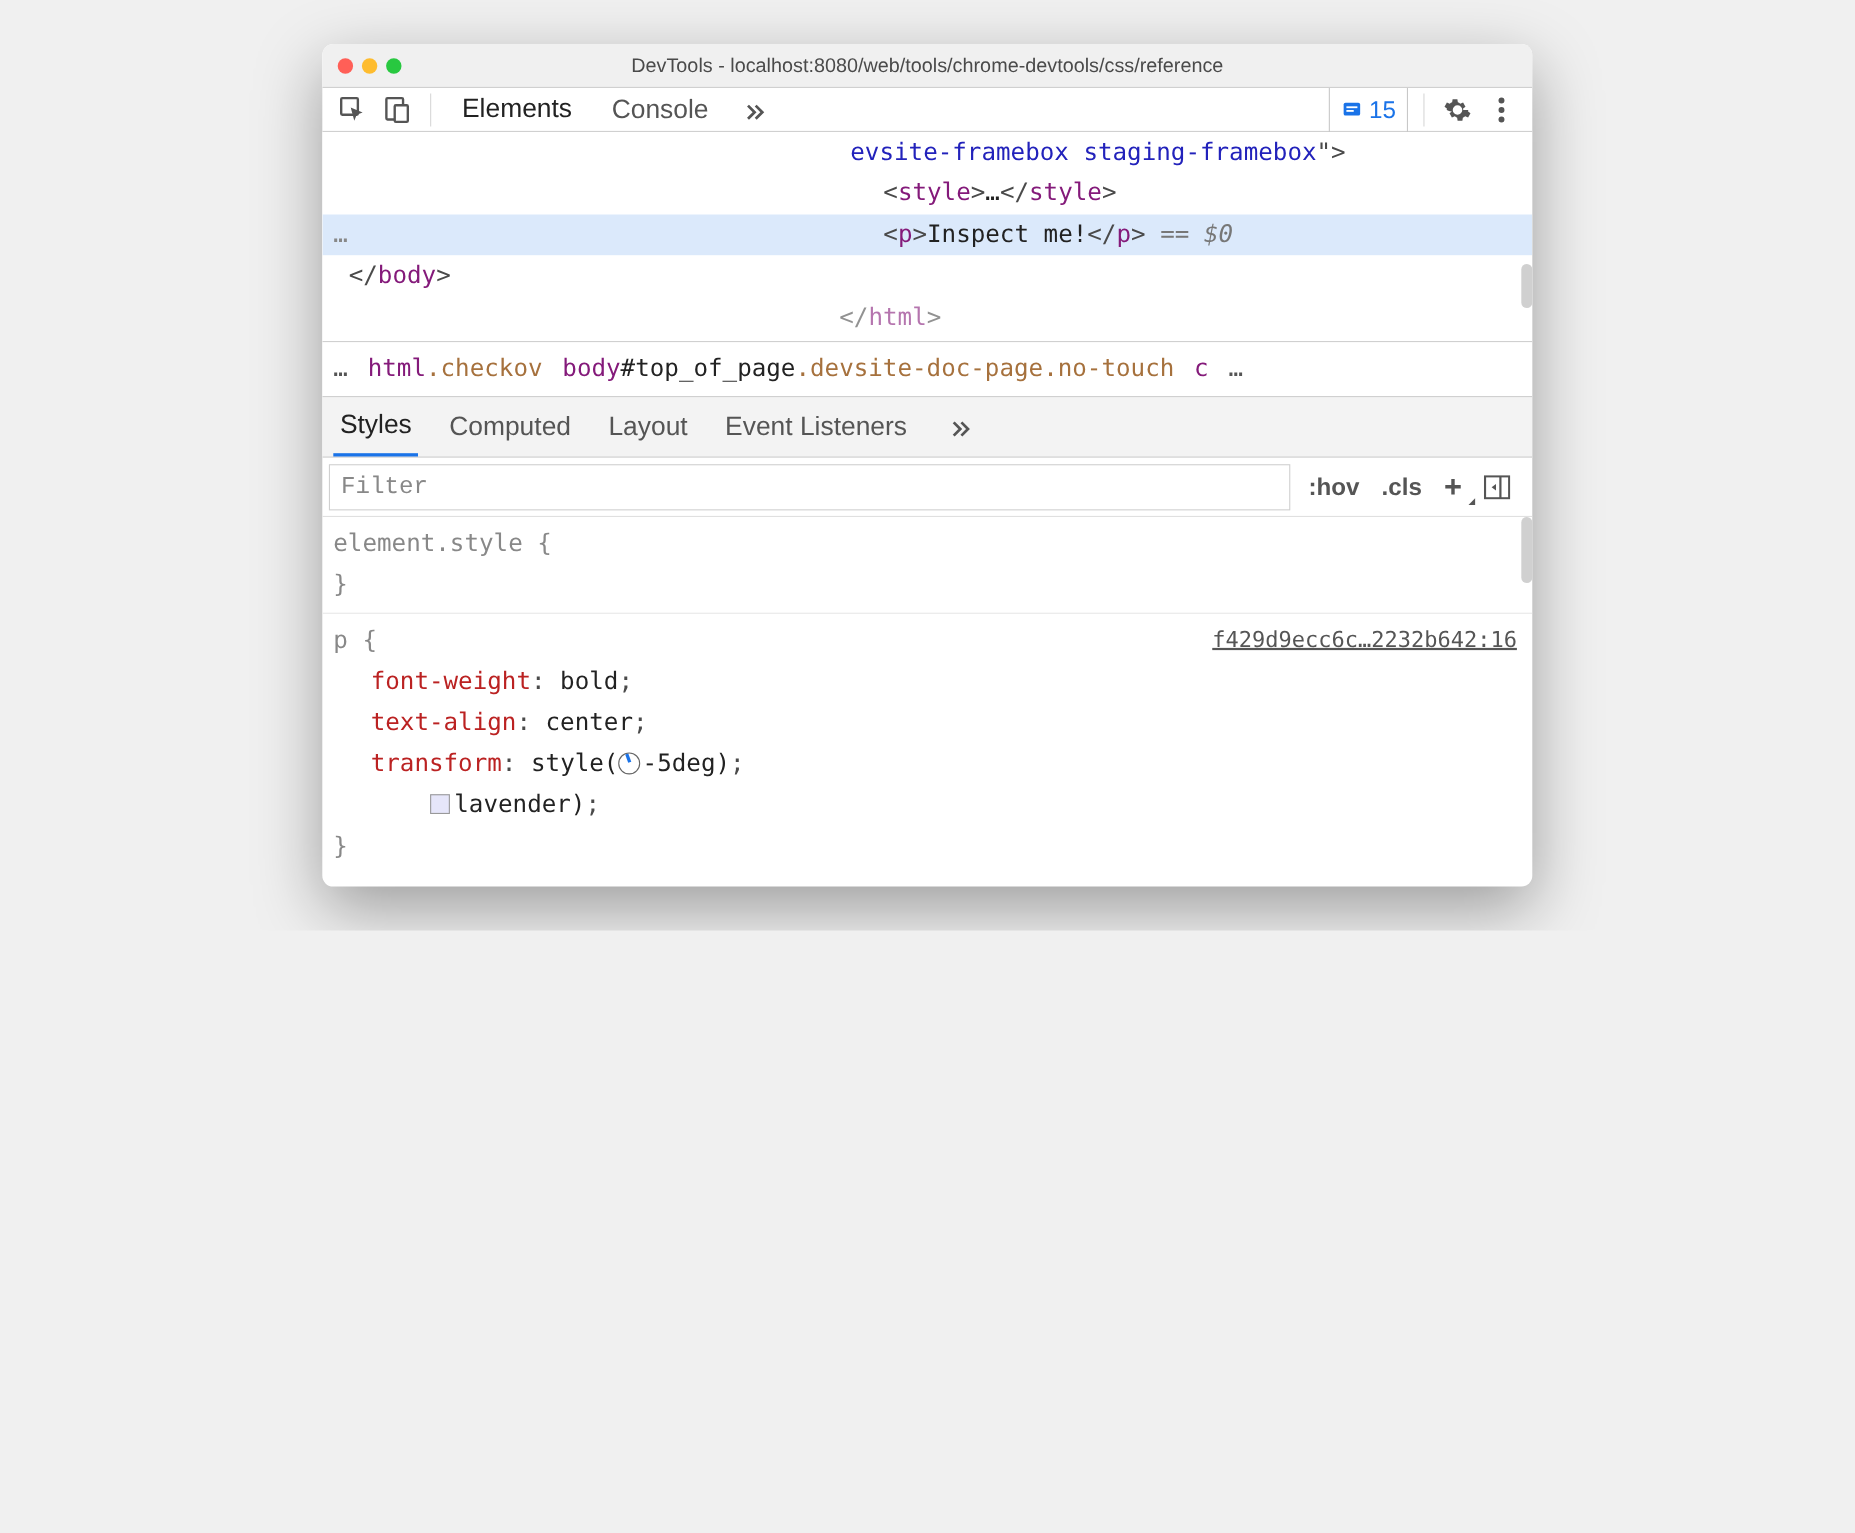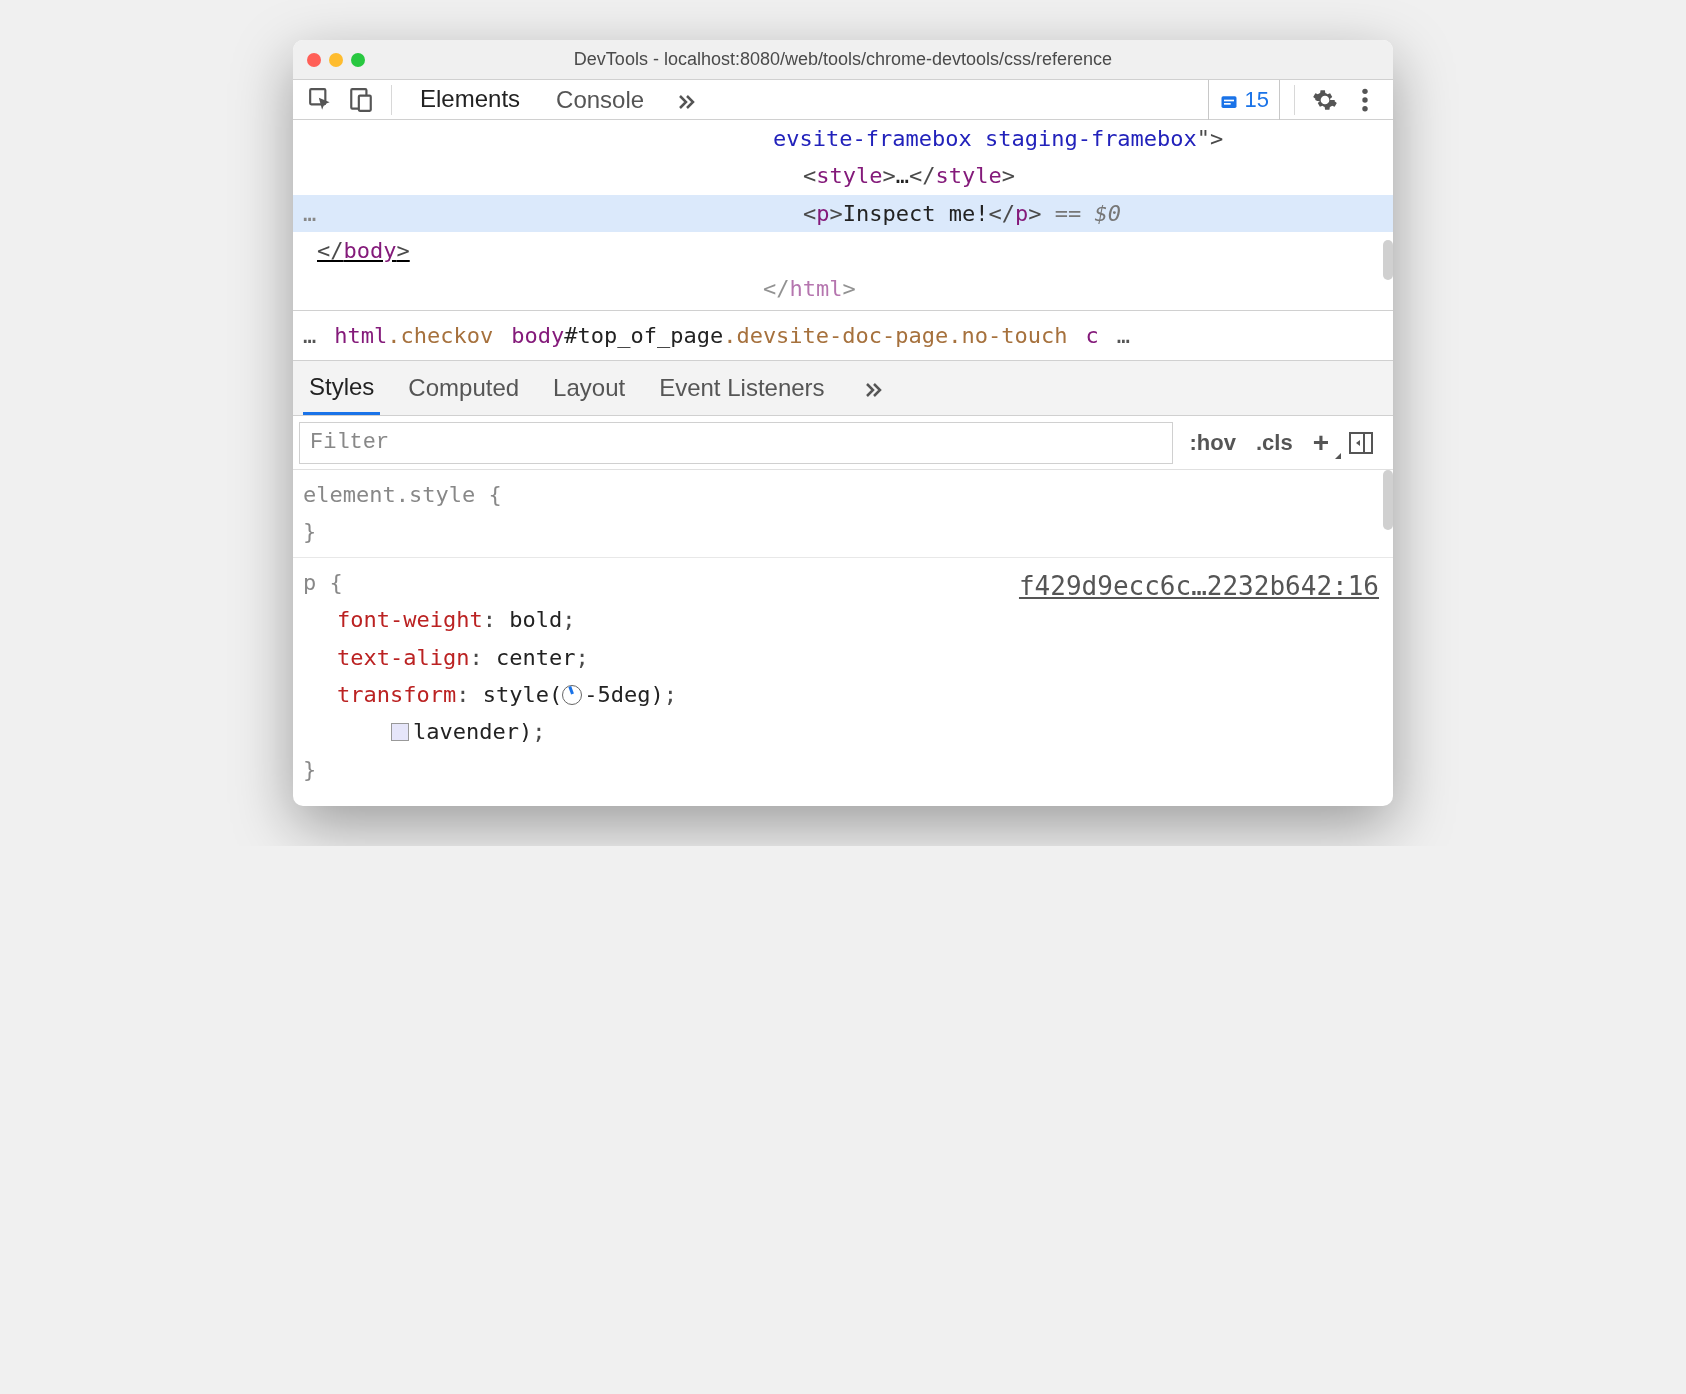--- a/index.html
+++ b/index.html
@@ -60,21 +60,21 @@
   cursor: pointer;
 }
 .tab.active {
   color: #222;
   border-bottom: 3px solid #1a73e8;
   padding-bottom: 11px;
 }
 .overflow-icon { color: #555; padding: 0 8px; }
 .spacer { flex: 1; }
 .badge {
-  display: flex; align-items: flex-end; gap: 6px;
+  display: flex; align-items: center; gap: 6px;
   border: 1px solid #c8c8c8;
   border-radius: 4px;
   padding: 22px 10px;
   color: #1a73e8;
   font-size: 22px;
   cursor: pointer;
   margin-left: 30px;
 }
 .dom-pane {
   background: #fff;
@@ -205,21 +205,21 @@
   position: relative;
 }
 .rule-section.last { border-bottom: none; }
 .selector { color: #888; }
 .src-link {
   position: absolute;
   right: 14px;
   top: 6px;
   color: #555;
   text-decoration: underline;
-  font-size: 26px;
+  font-size: 20px;
 }
 .decl { padding-left: 34px; color: #222; }
 .prop { color: #bb2222; }
 .val { color: #222; }
 .func { color: #222; }
 .angle-swatch {
   display: inline-block;
   width: 20px; height: 20px;
   border: 1.5px solid #666;
   border-radius: 50%;
@@ -318,21 +318,21 @@
     </div>
   </div>
 
   <div class="dom-pane">
     <div class="dom-line" style="padding-left:480px;"><span class="t-class">evsite-framebox staging-framebox</span><span class="t-punct">"&gt;</span></div>
     <div class="dom-line" style="padding-left:510px;"><span class="t-punct">&lt;</span><span class="t-tag">style</span><span class="t-punct">&gt;</span><span class="t-text">…</span><span class="t-punct">&lt;/</span><span class="t-tag">style</span><span class="t-punct">&gt;</span></div>
     <div class="dom-line highlighted">
       <span class="ellipsis-gutter">…</span>
       <span style="padding-left:466px;"><span class="t-punct">&lt;</span><span class="t-tag">p</span><span class="t-punct">&gt;</span><span class="t-text">Inspect me!</span><span class="t-punct">&lt;/</span><span class="t-tag">p</span><span class="t-punct">&gt;</span><span class="t-ref"> == $0</span></span>
     </div>
-    <div class="dom-line" style="text-decoration:underline;"><span class="t-punct">&lt;/</span><span class="t-tag">body</span><span class="t-punct">&gt;</span></div>
+    <div class="dom-line" style=""><span class="t-punct">&lt;/</span><span class="t-tag">body</span><span class="t-punct">&gt;</span></div>
     <div class="dom-line" style="padding-left:470px;opacity:0.6;"><span class="t-punct">&lt;/</span><span class="t-tag">html</span><span class="t-punct">&gt;</span></div>
     <div class="dom-scroll"></div>
   </div>
 
   <div class="breadcrumb-bar">
     <span class="bc-ell">…</span>
     <span><span class="bc-tag">html</span><span class="bc-cls">.checkov</span></span>
     <span><span class="bc-tag">body</span><span class="bc-id">#top_of_page</span><span class="bc-cls">.devsite-doc-page.no-touch</span></span>
     <span class="bc-tag">c</span>
     <span class="bc-ell">…</span>

